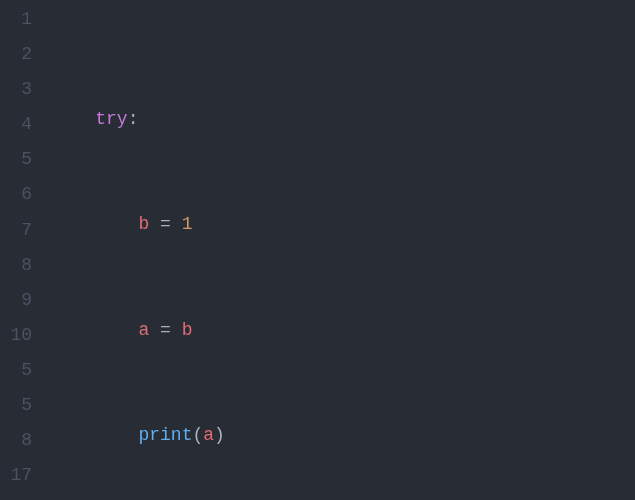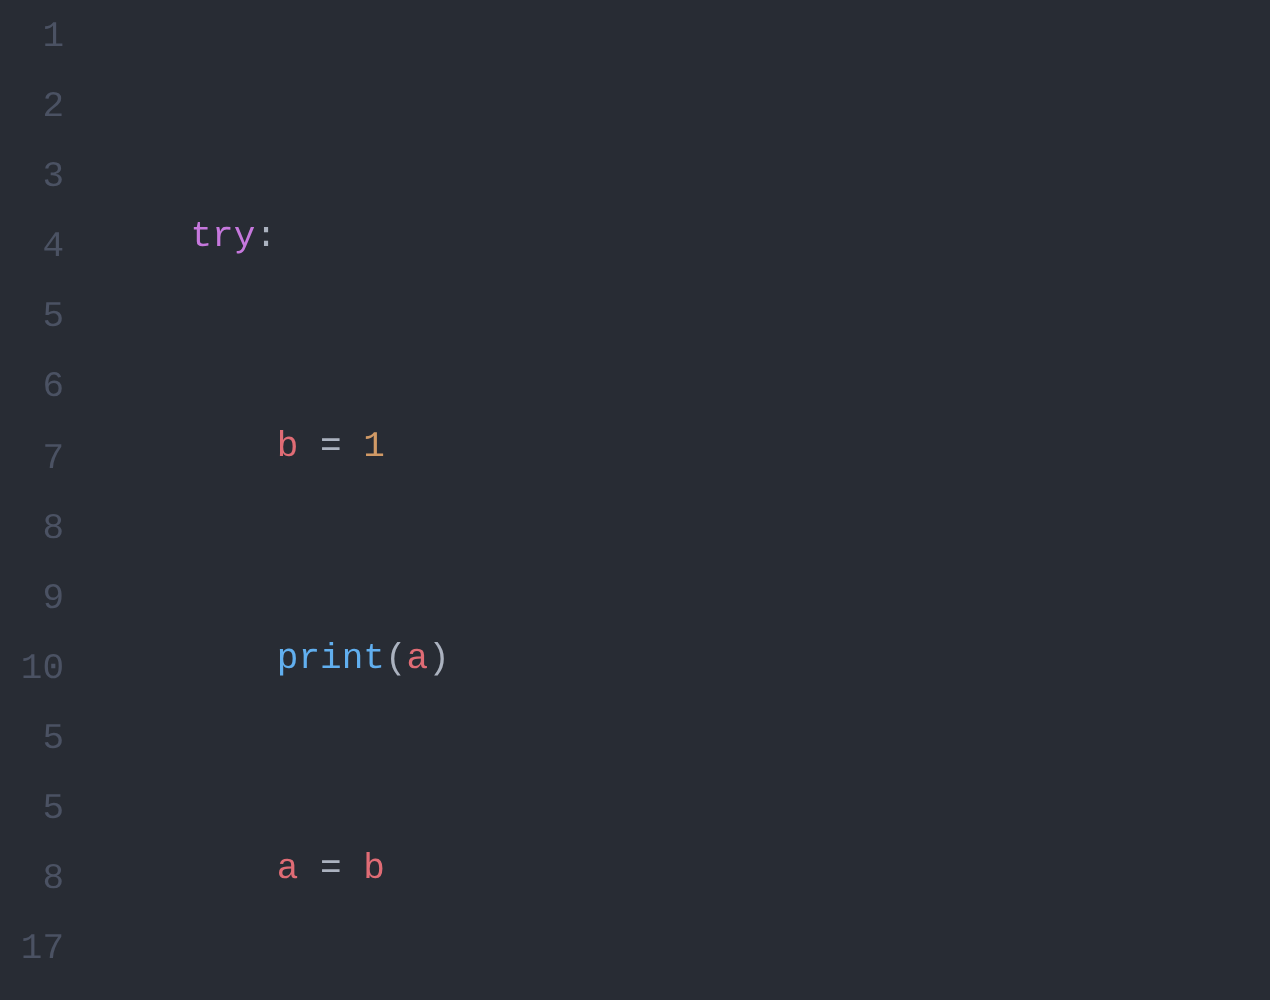--- a/index.html
+++ b/index.html
@@ -58,22 +58,22 @@
     <span class="ln">10</span>
     <span class="ln">5</span>
     <span class="ln">5</span>
     <span class="ln">8</span>
     <span class="ln">17</span>
   </div>
 
   <div class="code">
     <span class="line"><span>    </span><span class="kw">try</span><span class="op">:</span></span>
     <span class="line"><span>        </span><span class="var">b</span><span class="op"> = </span><span class="num">1</span></span>
+    <span class="line"><span>        </span><span class="var">a</span><span class="op"> = </span><span class="var">b</span></span>
     <span class="line"><span>        </span><span class="fn">print</span><span class="paren">(</span><span class="var">a</span><span class="paren">)</span></span>
-    <span class="line"><span>        </span><span class="var">a</span><span class="op"> = </span><span class="var">b</span></span>
     <span class="line"></span>
     
     
     
     
     
     
     
     
     

